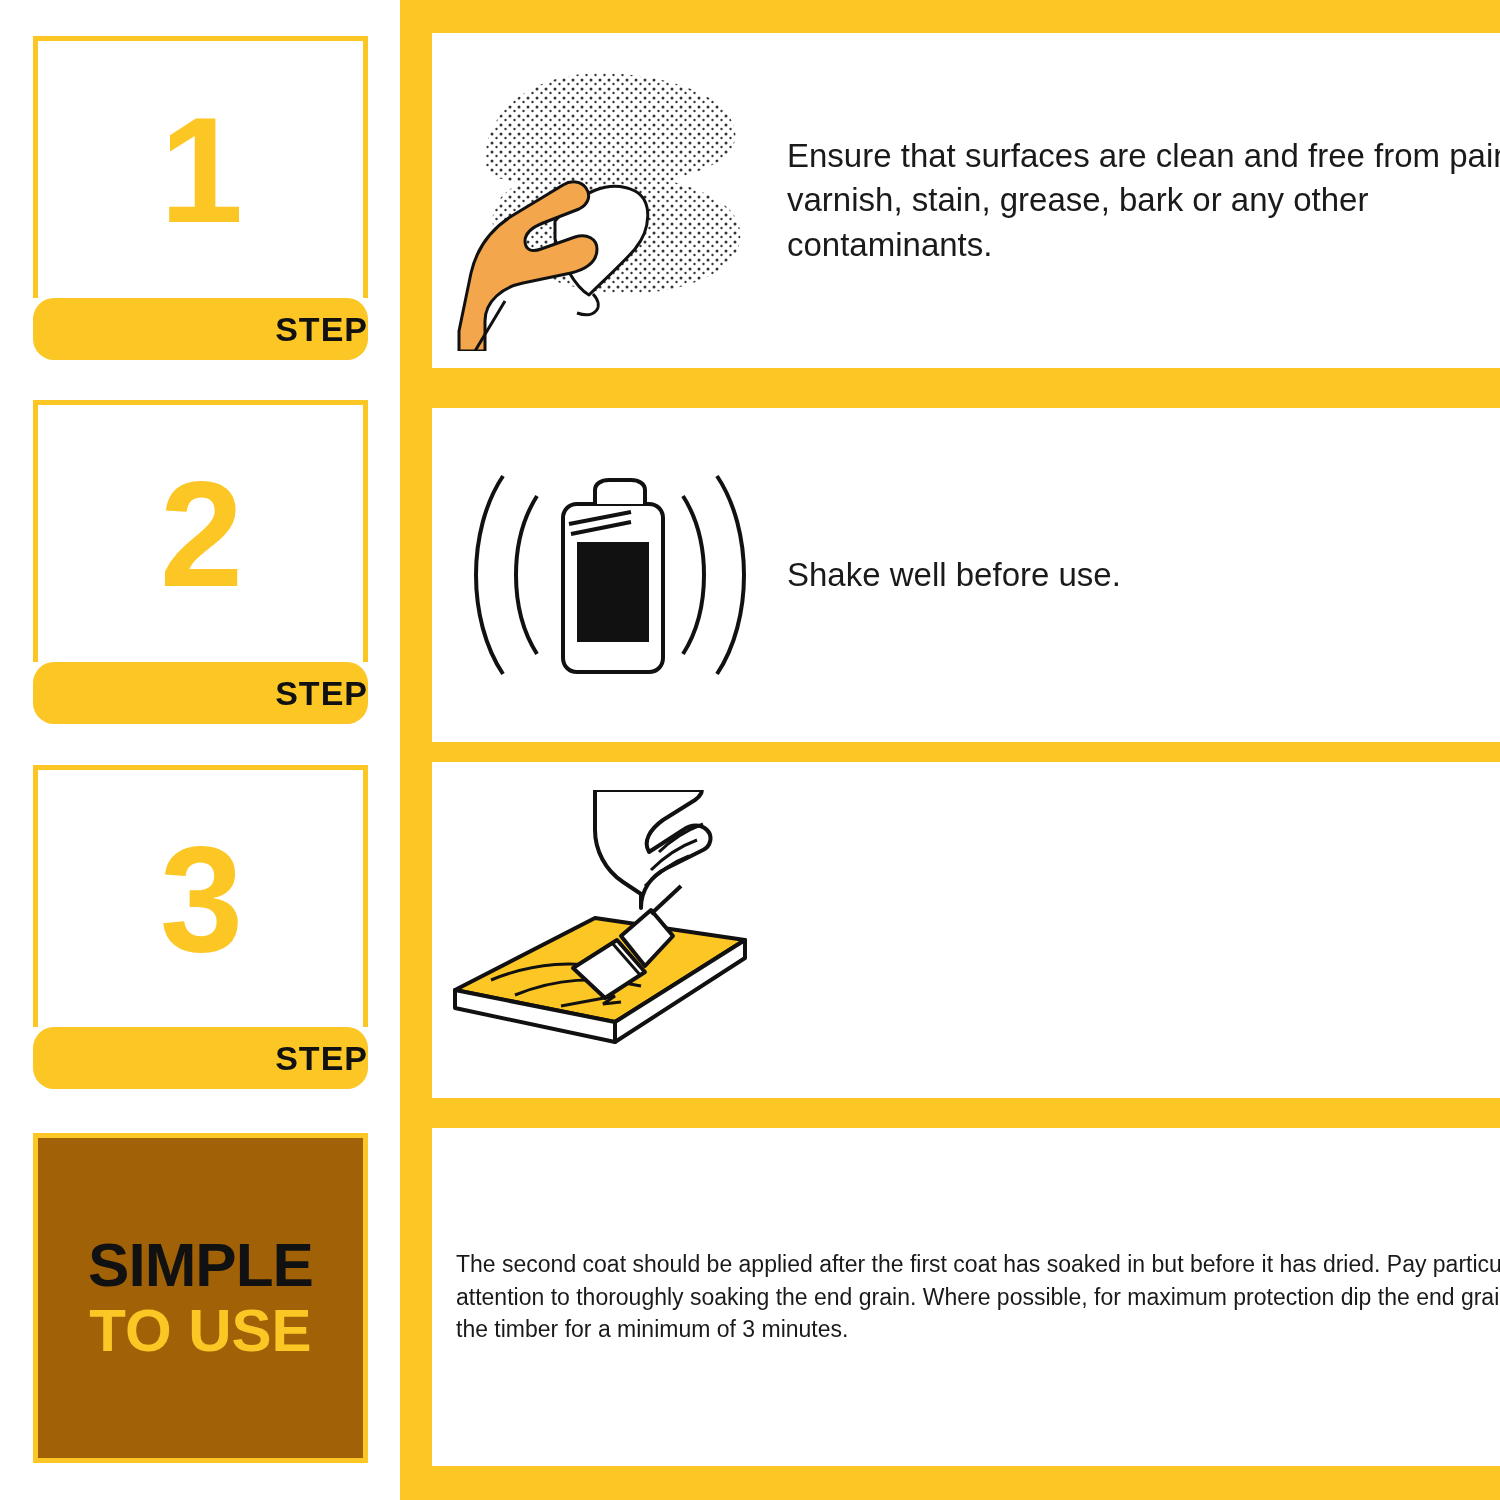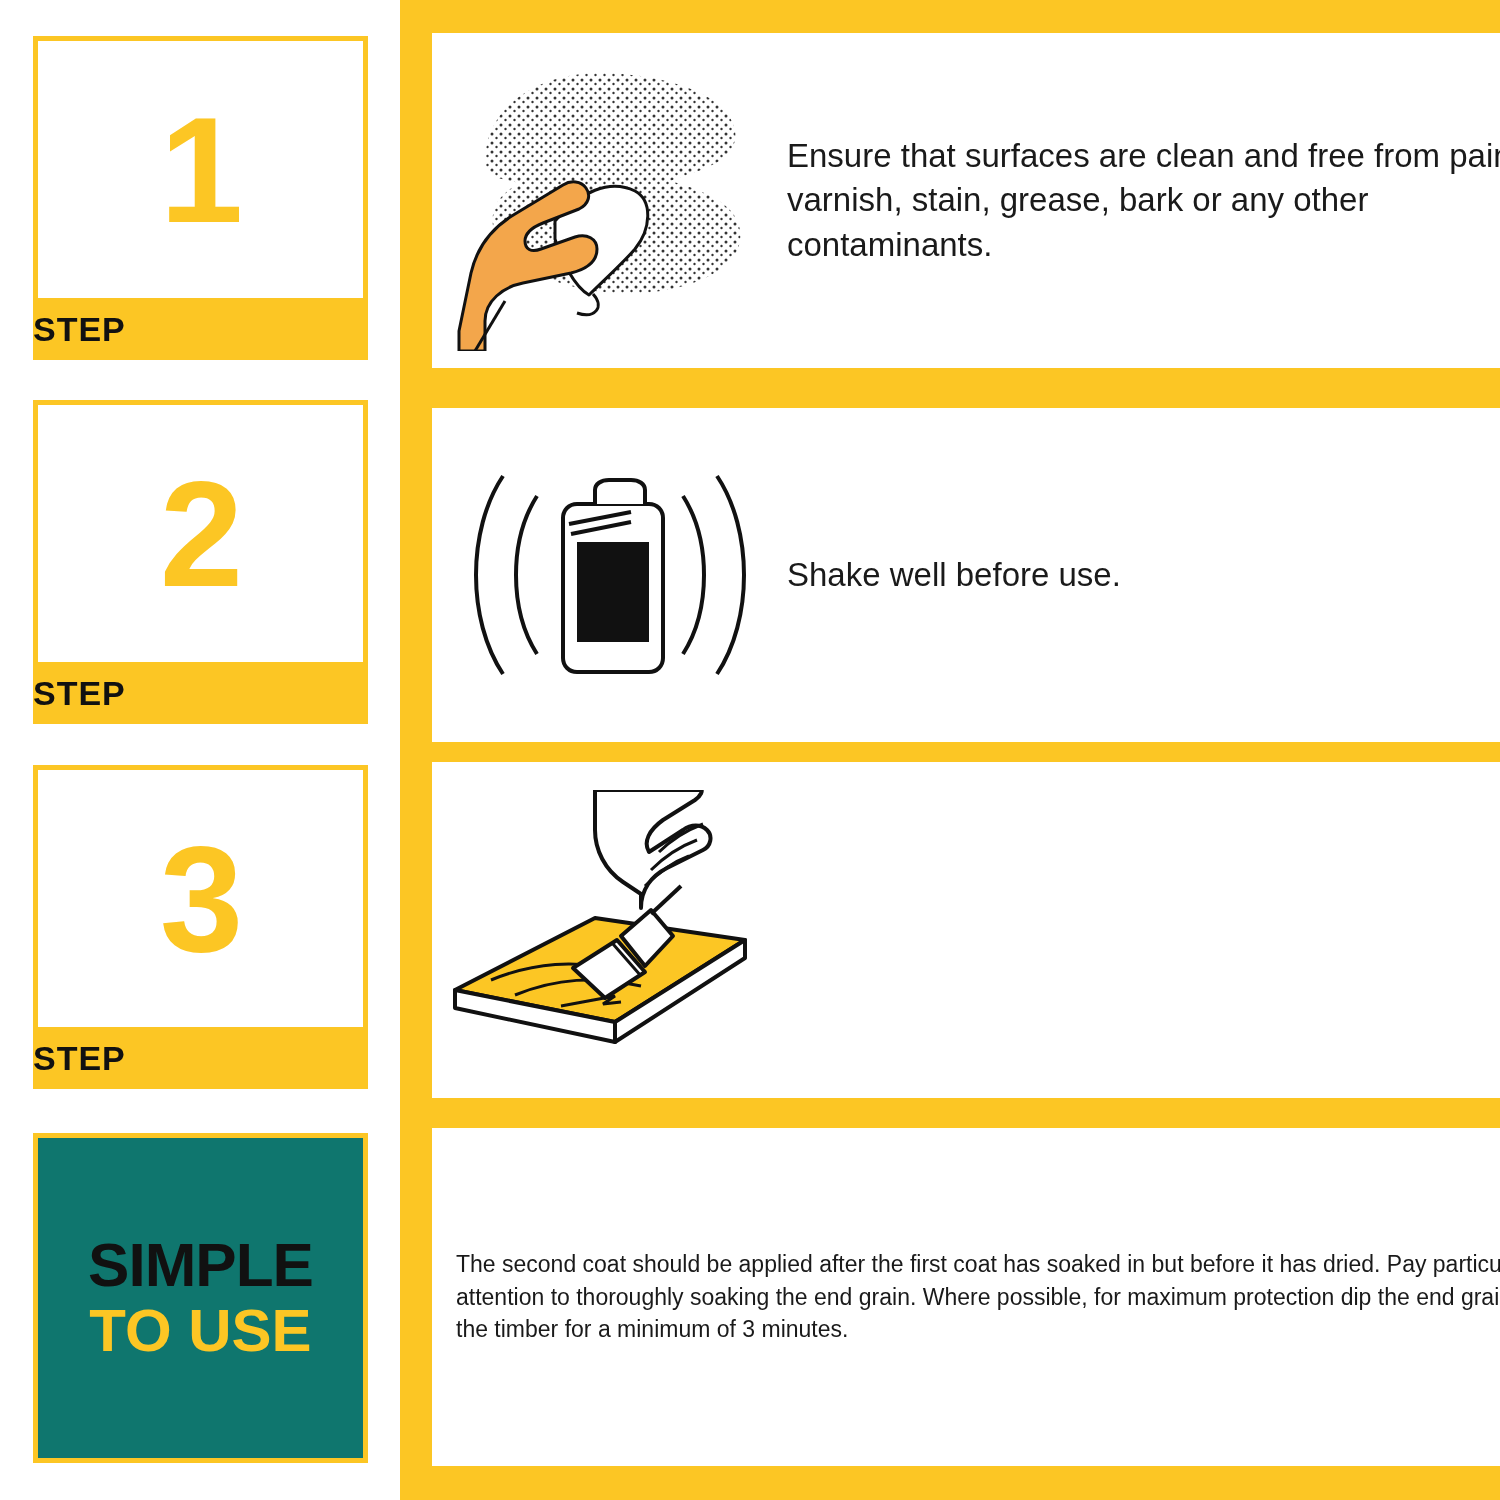--- a/index.html
+++ b/index.html
@@ -50,42 +50,43 @@
     line-height: 1;
     font-weight: 700;
     color: #FCC624;
     letter-spacing: -2px;
   }
   .step-card .label-bar {
     background: #FCC624;
     height: 62px;
     display: flex;
     align-items: center;
-    justify-content: flex-start;
+    justify-content: flex-end;
+    border-radius: 21px;
   }
   .step-card .label-bar span {
     font-size: 34px;
     font-weight: 700;
     color: #111111;
     letter-spacing: 1px;
   }
 
   #step-1 { top: 36px; }
   #step-2 { top: 400px; }
   #step-3 { top: 765px; }
 
   .simple-card {
     position: absolute;
     left: 33px;
     top: 1133px;
     width: 335px;
     height: 330px;
     border: 5px solid #FCC624;
     box-sizing: border-box;
-    background: #0f766e;
+    background: #a16207;
     display: flex;
     flex-direction: column;
     align-items: center;
     justify-content: center;
   }
   .simple-card .l1 {
     font-size: 62px;
     font-weight: 700;
     color: #111111;
     letter-spacing: -1px;

